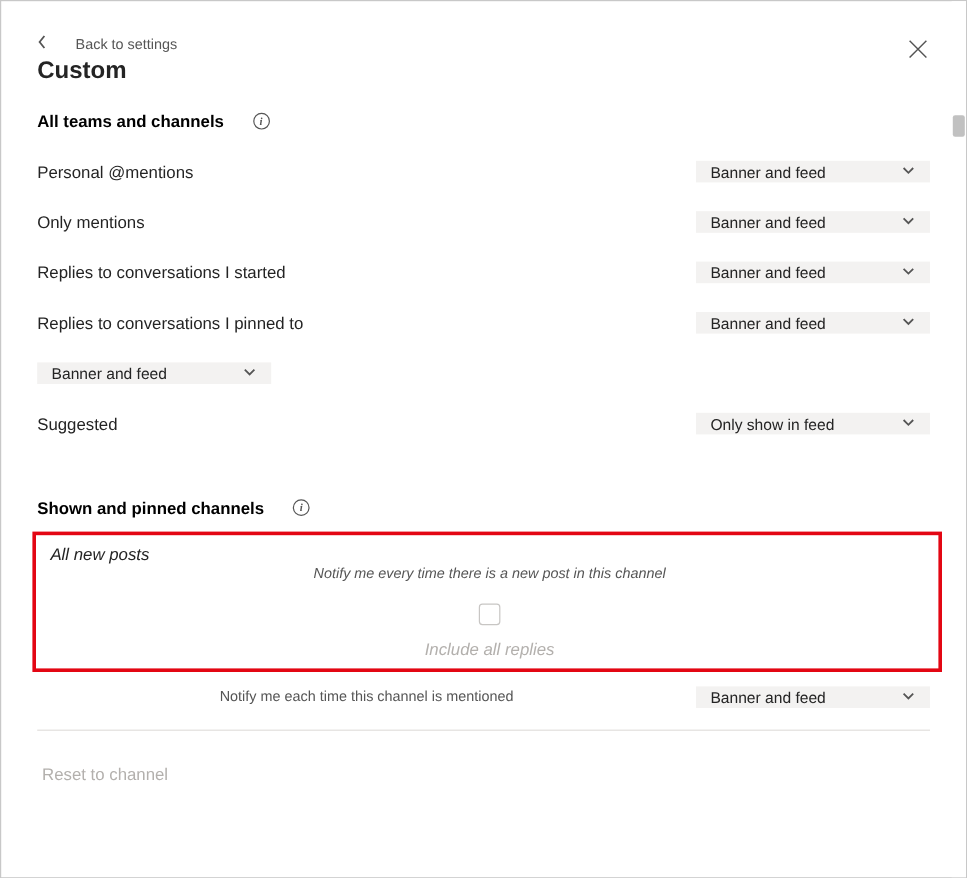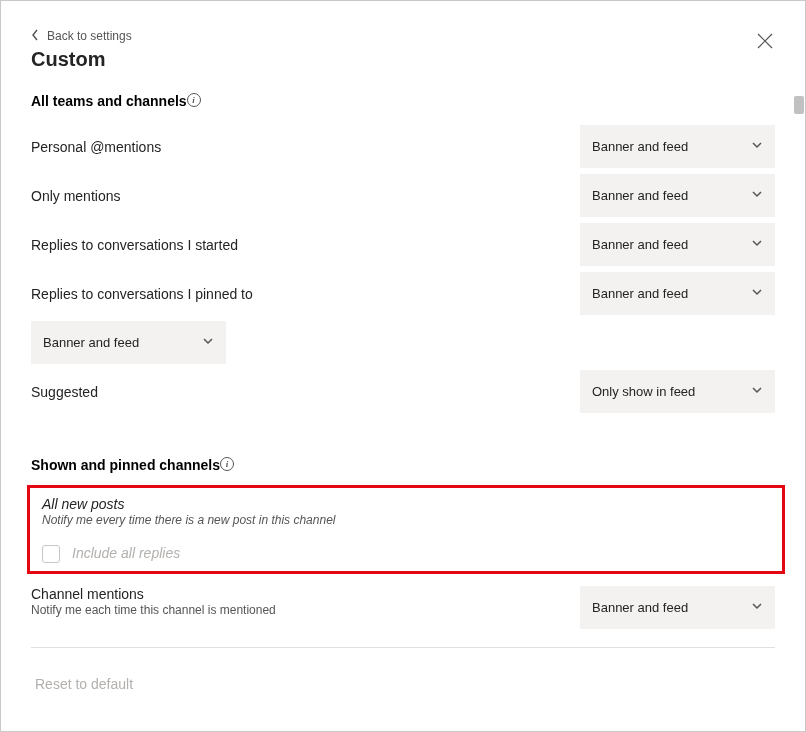--- a/index.html
+++ b/index.html
@@ -39,37 +39,38 @@
     .close-btn {
       position: absolute;
       top: 32px;
       right: 32px;
       cursor: pointer;
       color: #555;
     }
     .close-btn svg { width: 16px; height: 16px; stroke: #555; stroke-width: 1.2; }
     .back-link {
       display: flex;
-      gap: 8px;
+      align-items: center;
+      gap: 24px;
       font-size: 12px;
       color: #555;
       cursor: pointer;
       margin-bottom: 4px;
     }
     .back-link svg { width: 8px; height: 12px; stroke: #555; stroke-width: 1.5; fill:none;}
     .page-title {
       font-size: 20px;
       font-weight: 600;
       color: #242424;
       margin-bottom: 22px;
     }
     .section-header {
       display: flex;
-      align-items: flex-start;
-      gap: 0;
+      align-items: center;
+      gap: 24px;
       font-size: 14px;
       font-weight: 700;
       color: #000;
       margin-bottom: 16px;
     }
     .info-icon {
       width: 14px; height: 14px;
       border: 1px solid #555;
       border-radius: 50%;
       display: inline-flex;
@@ -90,24 +91,25 @@
     }
     .setting-label {
       font-size: 14px;
       color: #242424;
       flex: 1;
     }
     .setting-sublabel {
       font-size: 12px;
       color: #555;
       margin-top: 1px;
+      text-align: center;
     }
     .dropdown {
       width: 195px;
-      height: 43px;
+      height: 18px;
       background: #f3f2f1;
       border: none;
       display: flex;
       align-items: center;
       justify-content: space-between;
       padding: 0 12px 0 12px;
       font-size: 13px;
       color: #242424;
       cursor: pointer;
       position: relative;
@@ -124,23 +126,24 @@
     }
     .highlight-inner { padding-left: 12px; font-style: italic; }
     .posts-row {
       display: flex;
       align-items: flex-start;
       justify-content: space-between;
     }
     .posts-left { flex: 1; }
     .checkbox-row {
       display: flex;
-      align-items: flex-start;
+      align-items: center;
       gap: 12px;
       margin-top: 18px;
+      flex-direction: column;
     }
     .checkbox {
       width: 18px; height: 18px;
       border: 1px solid #c8c6c4;
       border-radius: 3px;
       background: #fff;
     }
     .disabled-text { color: #b3b0ad; font-size: 14px; }
     .channel-row {
       display: flex;
@@ -260,29 +263,28 @@
       </div>
       <div class="checkbox-row">
         <div class="checkbox"></div>
         <span class="disabled-text">Include all replies</span>
       </div>
     </div>
   </div>
 
   <div class="channel-row">
     <div class="posts-left">
-      <div class="setting-label">Channel mentions</div>
       <div class="setting-sublabel">Notify me each time this channel is mentioned</div>
     </div>
     <div class="dropdown">
       <span>Banner and feed</span>
       <span class="chevron"><svg viewBox="0 0 12 12">
             <polyline points="2,4 6,8 10,4"></polyline>
           </svg></span>
     </div>
   </div>
 
-  <div class="reset-link">Reset to default</div>
+  <div class="reset-link">Reset to channel</div>
 
   <div class="scrollbar-track">
     <div class="scrollbar-thumb"></div>
   </div>
 </div>
 
 </body></html>

